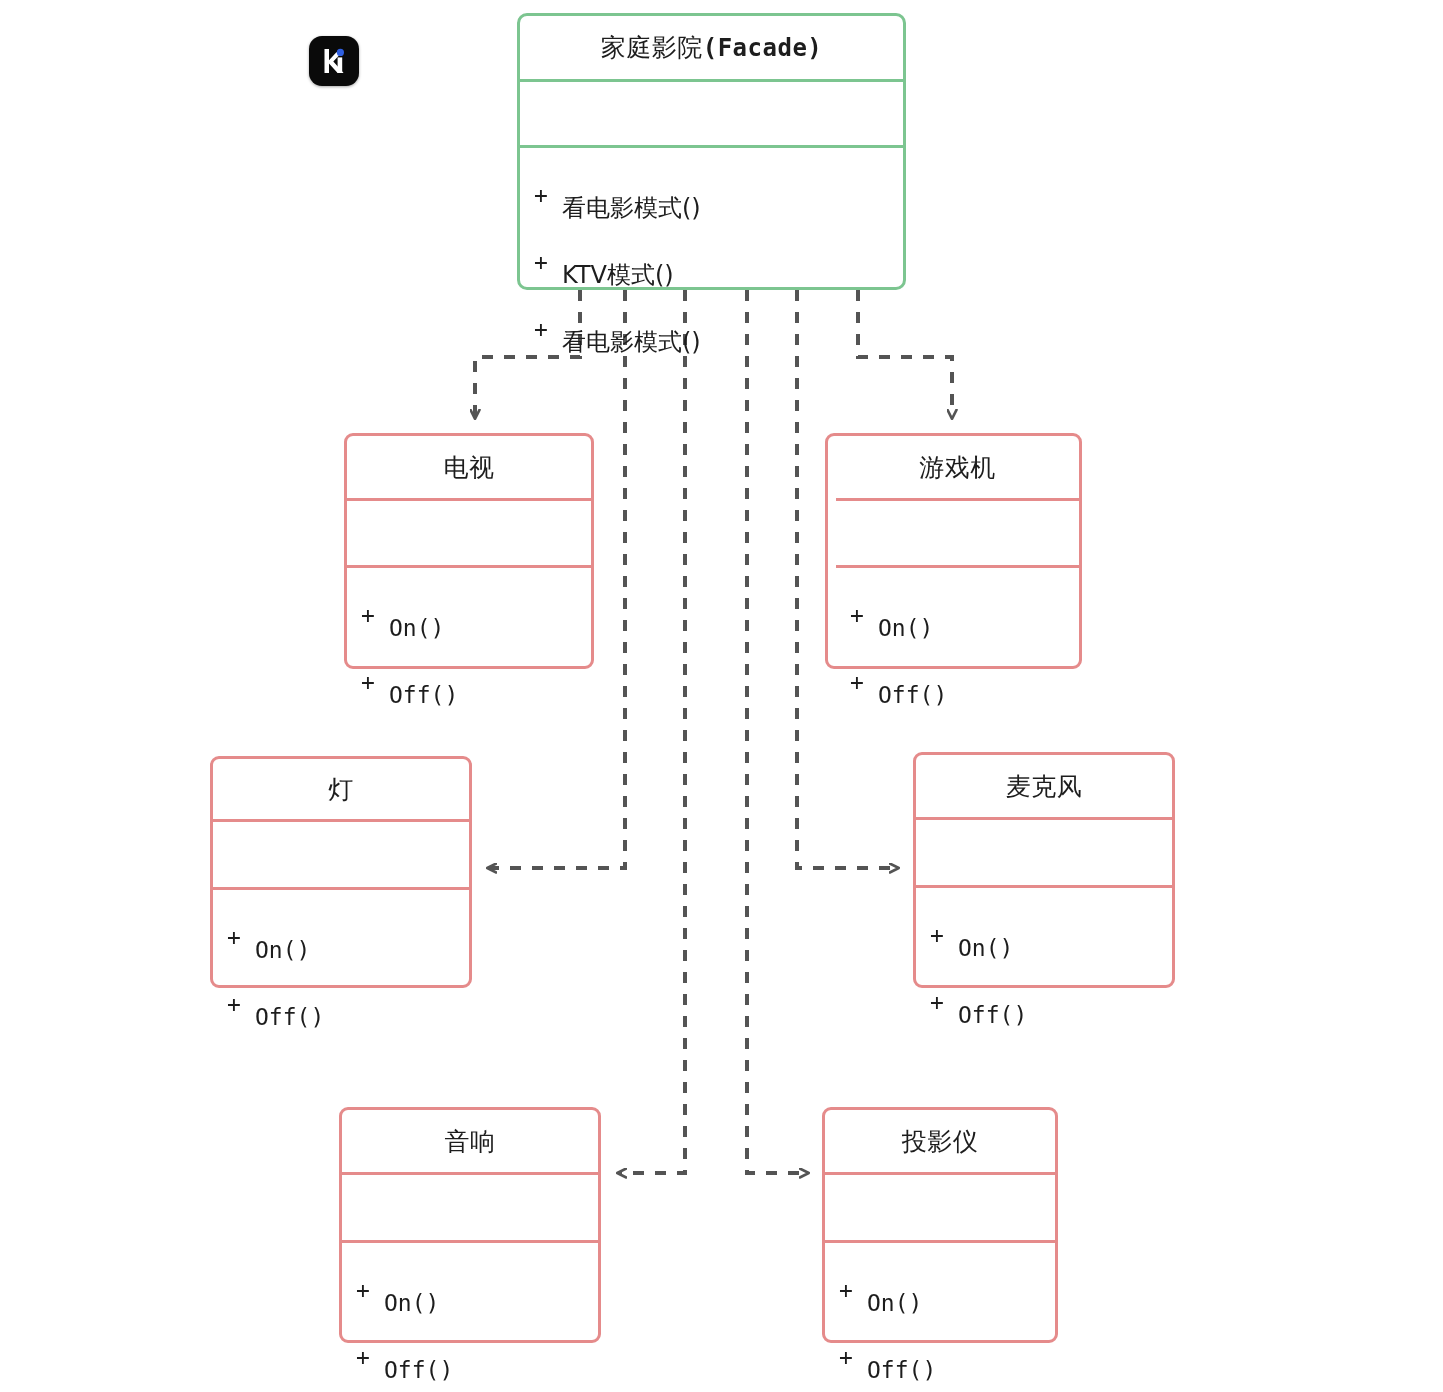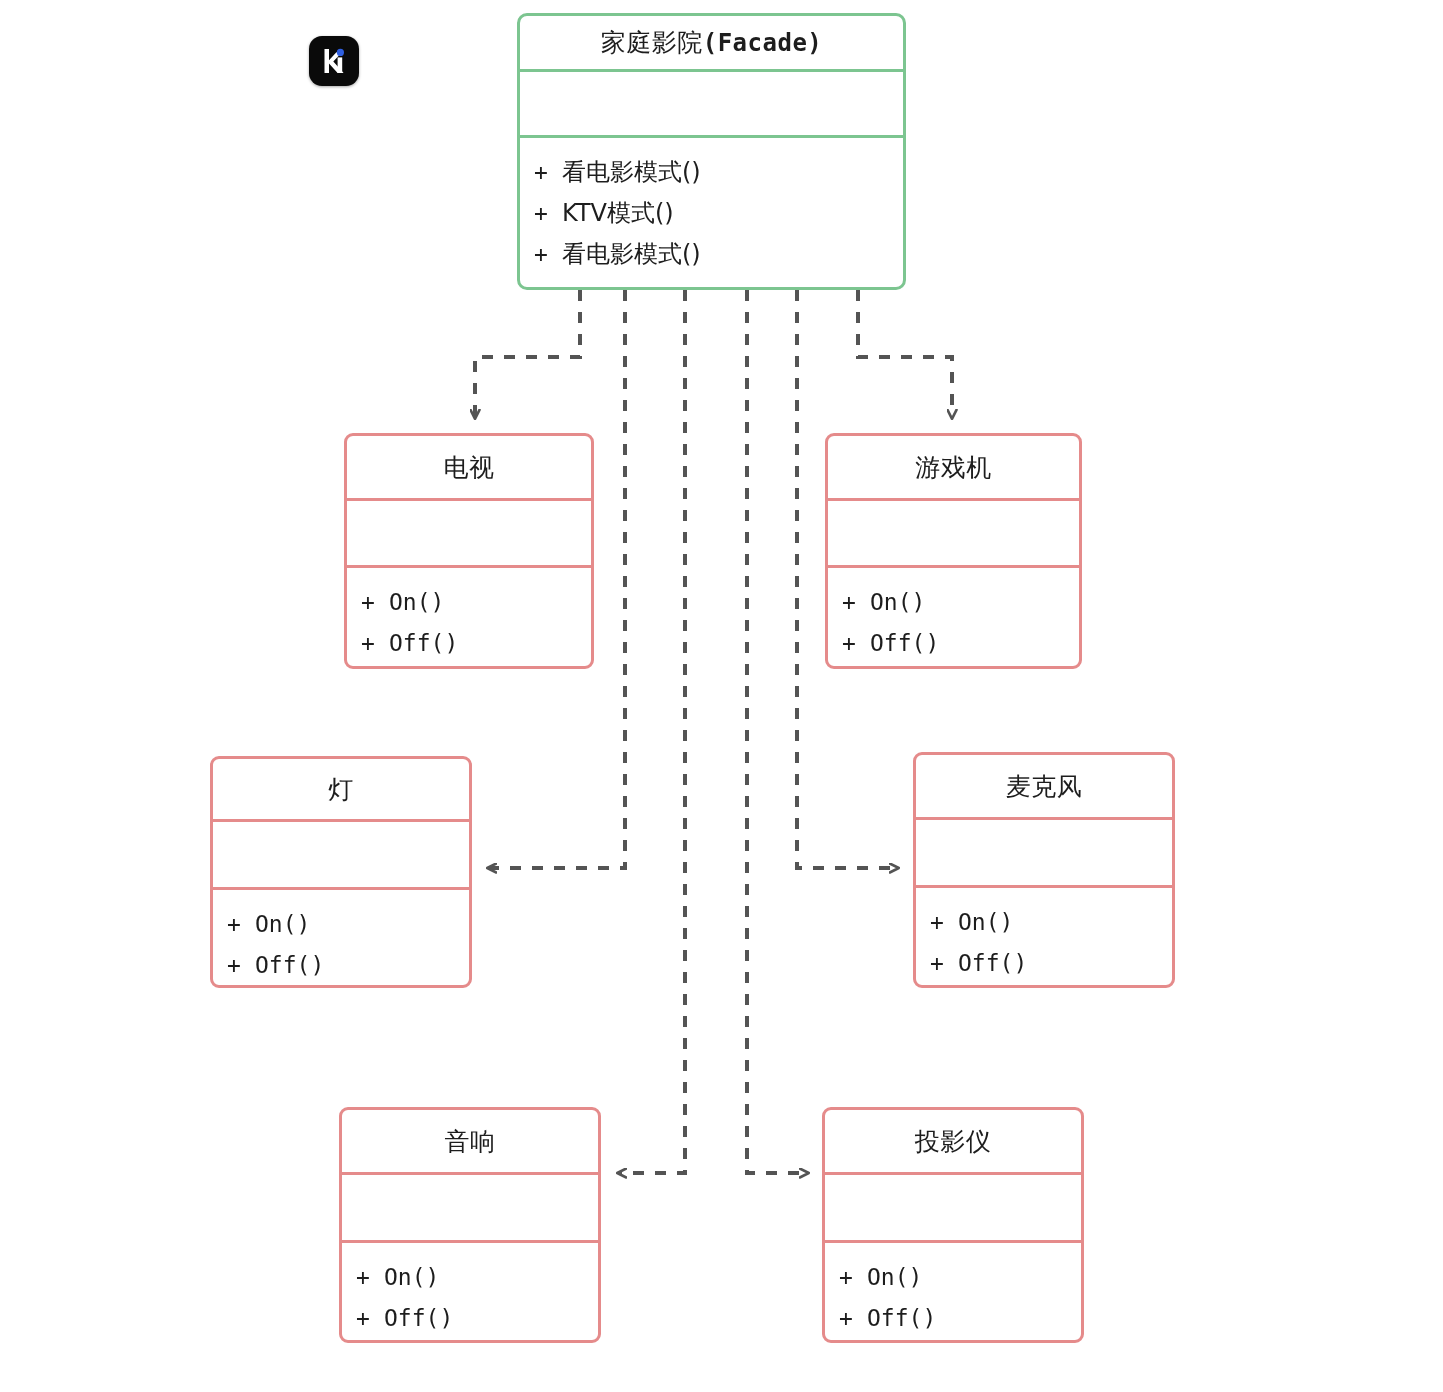--- a/index.html
+++ b/index.html
@@ -81,20 +81,21 @@
     font-family: "DejaVu Sans Mono", "Liberation Mono", monospace;
     white-space: nowrap;
   }
   .method .vis {
     display: inline-block;
     width: 28px;
     flex: none;
   }
   .method .nm {
     font-family: "DejaVu Sans Mono", "Liberation Mono", monospace;
+    margin-top: 26px;
   }
   .method.cjk .nm {
     font-family: "DejaVu Sans", "Liberation Sans", sans-serif;
     font-size: 24px;
   }
 
   
   #edges {
     position: absolute;
     left: 0; top: 0;
@@ -133,21 +134,21 @@
   <div class="logo">
     <svg width="50" height="50" viewBox="0 0 50 50" aria-hidden="true">
       <path d="M15.5 13 L15.5 37 L20.0 37 L20.0 27.6 L28.6 37 L34.6 37 L24.3 25.6 L33.0 16.2
                L27.4 16.2 L20.0 24.3 L20.0 13 Z" fill="#ffffff"></path>
       <rect x="28.6" y="21.4" width="4.6" height="15.6" fill="#ffffff"></rect>
       <circle cx="31.4" cy="16.4" r="3.6" fill="#2f5fe0"></circle>
     </svg>
   </div>
 
   <div class="uml facade" style="left:517px; top:13px; width:389px; height:277px;">
-    <div class="sect title" style="height:53px;">
+    <div class="sect title" style="height:63px;">
       <span>家庭影院</span>
         <span class="mono-part">(Facade)</span>
     </div>
     <div class="sect attrs" style="height:66px;"></div>
     <div class="sect methods" style="height:149px;">
       <div class="method cjk">
         <span class="vis">+</span>
         <span class="nm">看电影模式()</span>
       </div>
       <div class="method cjk">
@@ -169,21 +170,21 @@
         <span class="vis">+</span>
         <span class="nm">On()</span>
       </div>
       <div class="method">
         <span class="vis">+</span>
         <span class="nm">Off()</span>
       </div>
     </div>
   </div>
 
-  <div class="uml sub" style="left:825px; top:433px; width:257px; height:236px;">
+  <div class="uml sub" style="left:825px; top:433px; width:257px; height:236px;padding-left:8px;">
     <div class="sect title" style="height:62px;">游戏机</div>
     <div class="sect attrs" style="height:67px;"></div>
     <div class="sect methods" style="height:101px;">
       <div class="method">
         <span class="vis">+</span>
         <span class="nm">On()</span>
       </div>
       <div class="method">
         <span class="vis">+</span>
         <span class="nm">Off()</span>
@@ -229,21 +230,21 @@
         <span class="vis">+</span>
         <span class="nm">On()</span>
       </div>
       <div class="method">
         <span class="vis">+</span>
         <span class="nm">Off()</span>
       </div>
     </div>
   </div>
 
-  <div class="uml sub" style="left:822px; top:1107px; width:262px; height:236px;">
+  <div class="uml sub" style="left:822px; top:1107px; width:236px; height:236px;">
     <div class="sect title" style="height:62px;">投影仪</div>
     <div class="sect attrs" style="height:68px;"></div>
     <div class="sect methods" style="height:100px;">
       <div class="method">
         <span class="vis">+</span>
         <span class="nm">On()</span>
       </div>
       <div class="method">
         <span class="vis">+</span>
         <span class="nm">Off()</span>

